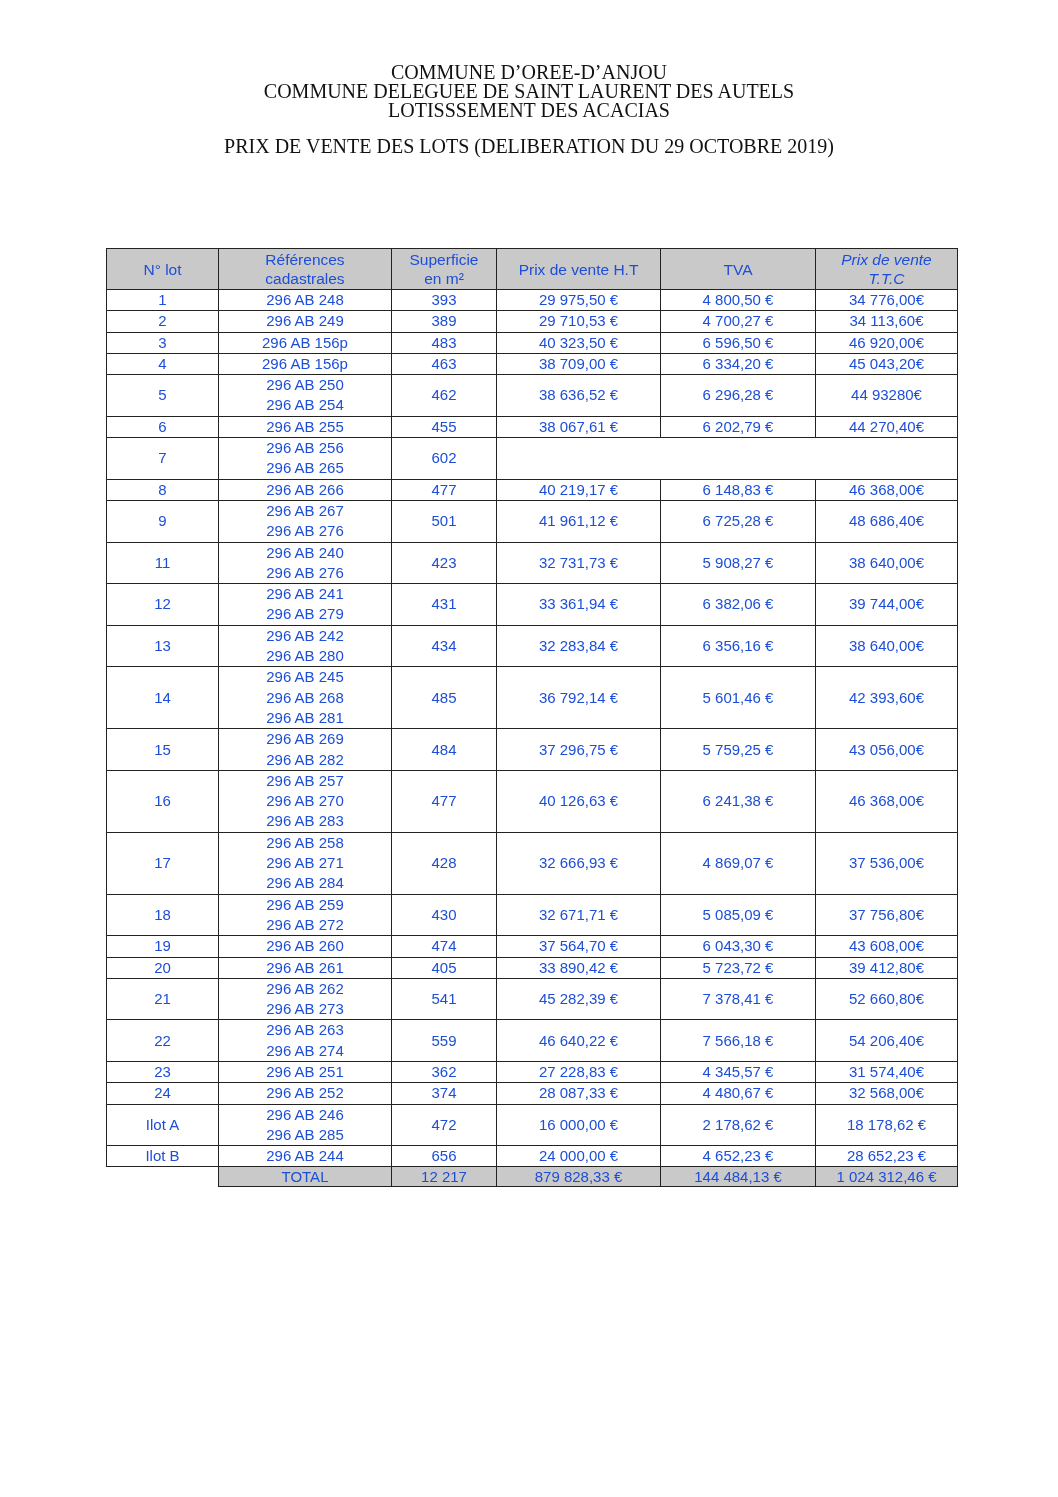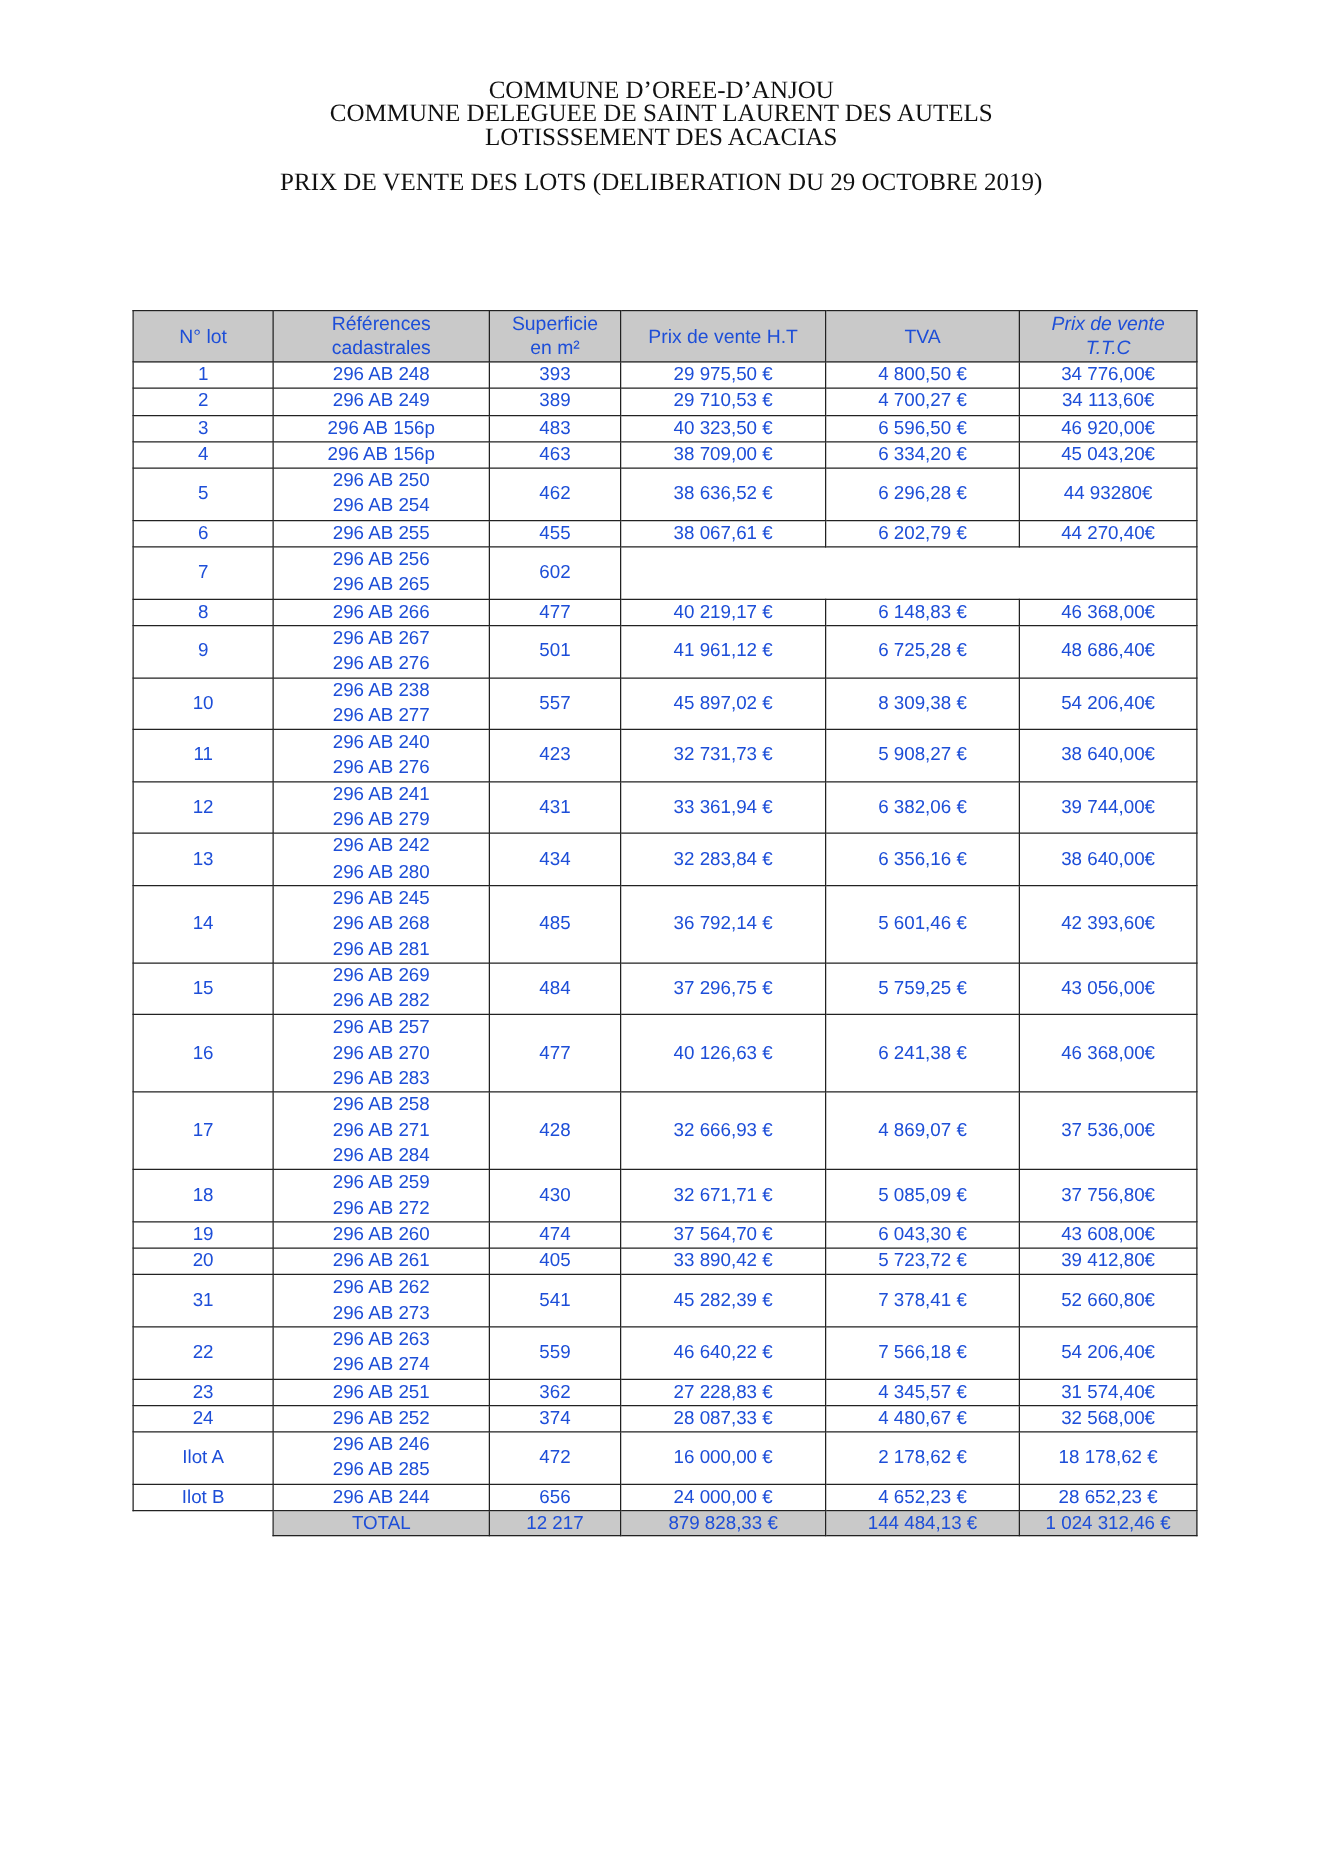--- a/index.html
+++ b/index.html
@@ -156,31 +156,20 @@
         <td class="ref">
           <span>296 AB 267</span>
           <span>296 AB 276</span>
         </td>
         <td>501</td>
         <td>41 961,12 €</td>
         <td>6 725,28 €</td>
         <td>48 686,40€</td>
       </tr>
       <tr>
-        <td>10</td>
-        <td class="ref">
-          <span>296 AB 238</span>
-          <span>296 AB 277</span>
-        </td>
-        <td>557</td>
-        <td>45 897,02 €</td>
-        <td>8 309,38 €</td>
-        <td>54 206,40€</td>
-      </tr>
-      <tr>
         <td>11</td>
         <td class="ref">
           <span>296 AB 240</span>
           <span>296 AB 276</span>
         </td>
         <td>423</td>
         <td>32 731,73 €</td>
         <td>5 908,27 €</td>
         <td>38 640,00€</td>
       </tr>
@@ -278,21 +267,21 @@
         <td>20</td>
         <td class="ref">
           <span>296 AB 261</span>
         </td>
         <td>405</td>
         <td>33 890,42 €</td>
         <td>5 723,72 €</td>
         <td>39 412,80€</td>
       </tr>
       <tr>
-        <td>31</td>
+        <td>21</td>
         <td class="ref">
           <span>296 AB 262</span>
           <span>296 AB 273</span>
         </td>
         <td>541</td>
         <td>45 282,39 €</td>
         <td>7 378,41 €</td>
         <td>52 660,80€</td>
       </tr>
       <tr>

